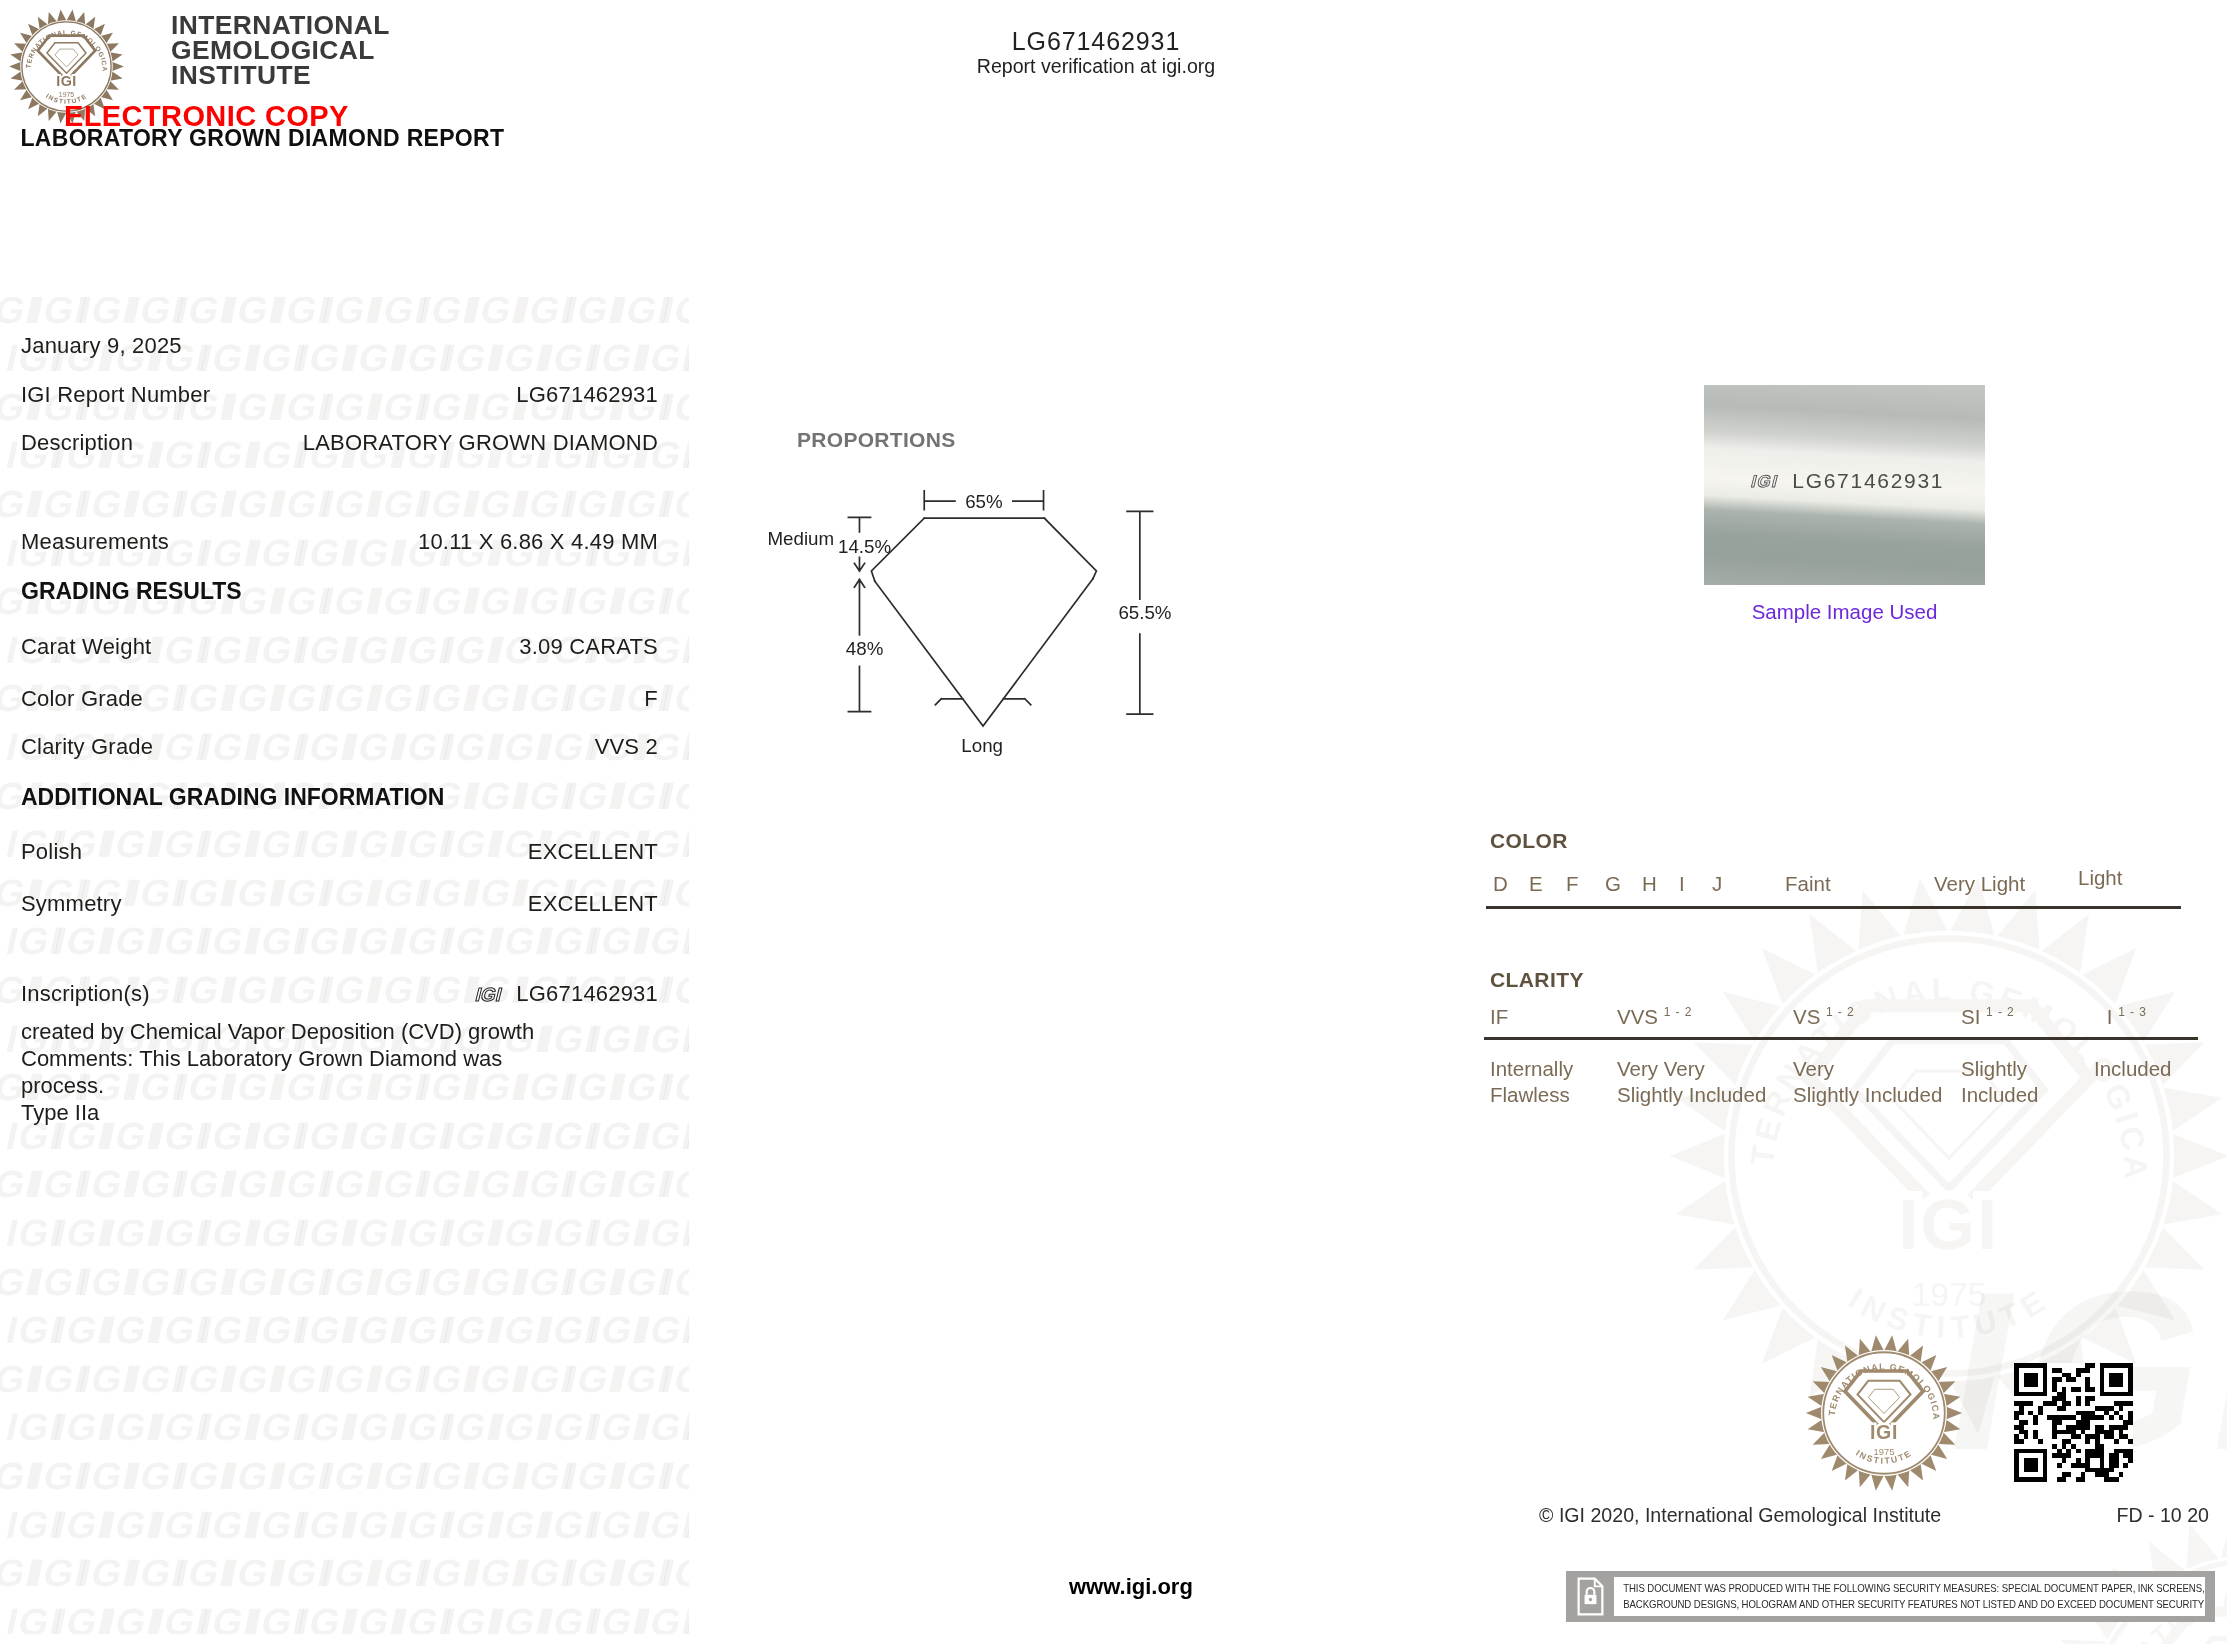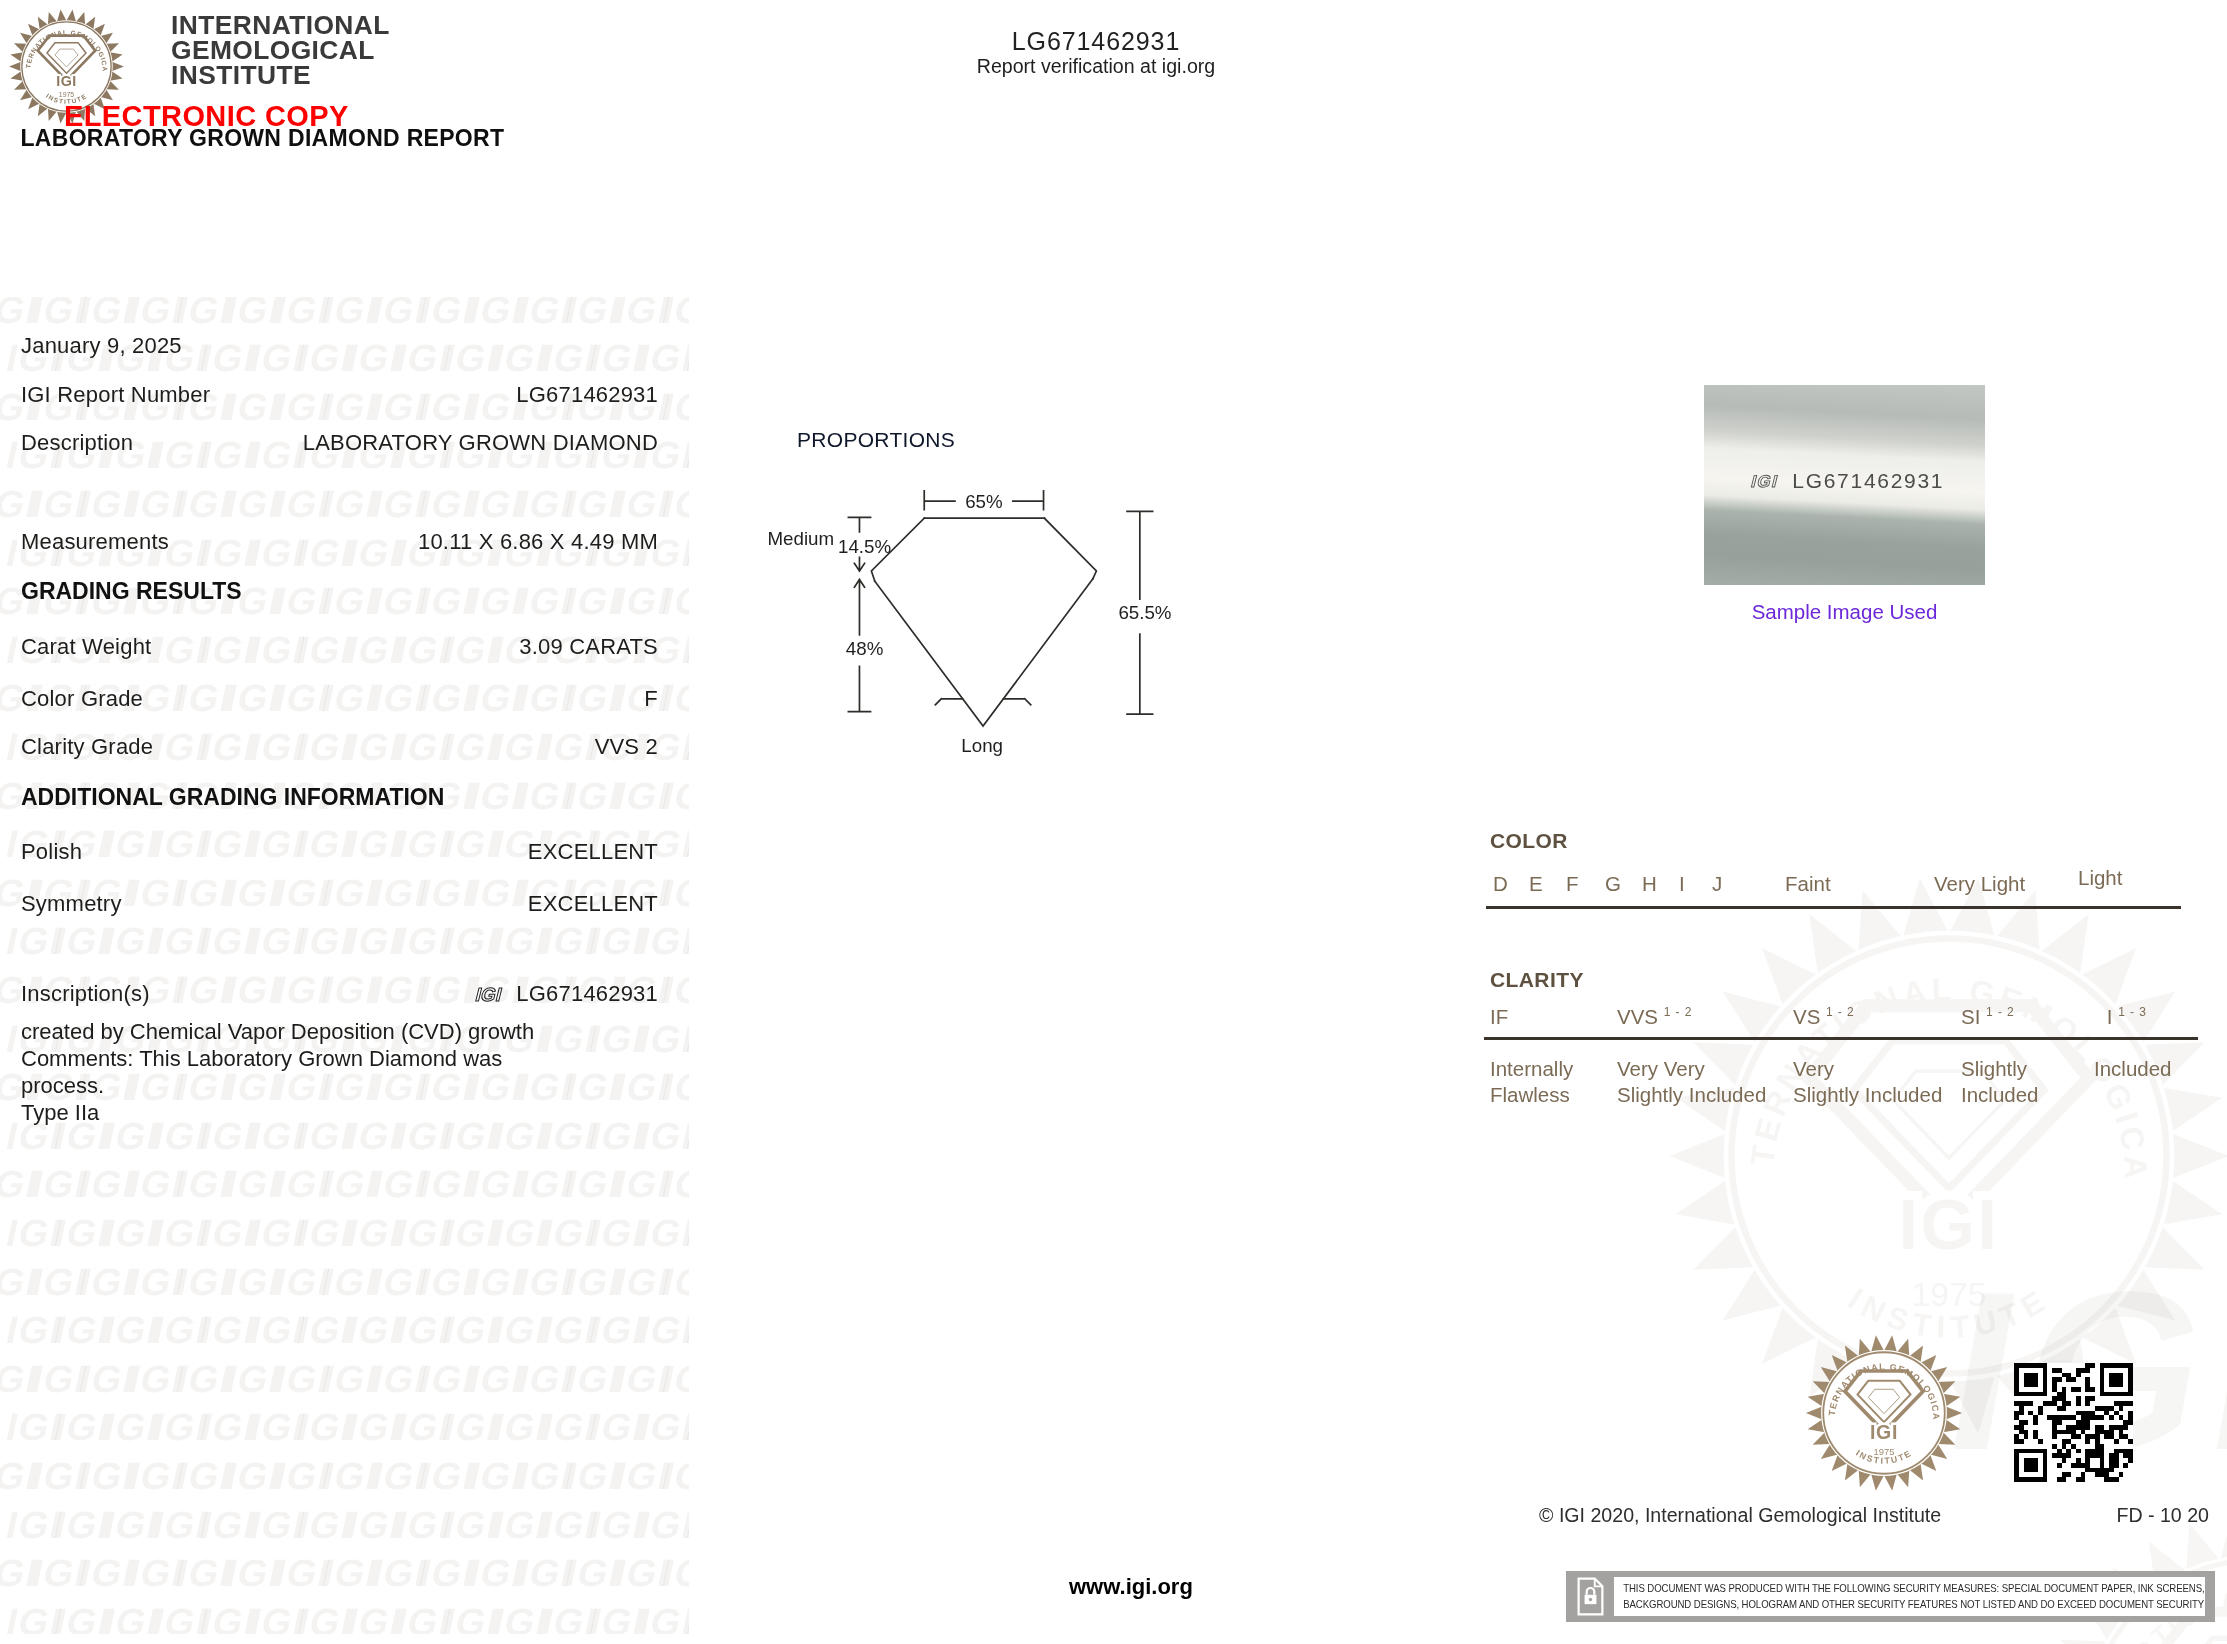--- a/index.html
+++ b/index.html
@@ -35,21 +35,21 @@
   #r-f0{top:382px;} #r-f1{top:430px;} #r-f2{top:479px;} #r-f3{top:529px;}
   #h-grading{top:578px;}
   #r-g0{top:634px;} #r-g1{top:686px;} #r-g2{top:734px;}
   #h-additional{top:784px;}
   #r-a0{top:839px;} #r-a1{top:891px;} #r-a2{top:938px;}
   #r-insc{top:981px;}
   .insc-val{display:flex;align-items:center;gap:6.8px;}
   #comments{left:21px;top:1018px;width:546px;font-size:22px;line-height:27px;}
 
   
-  #prop-heading{left:797px;top:428px;font-size:21px;font-weight:normal;color:#0f172a;letter-spacing:0.3px;}
+  #prop-heading{left:797px;top:428px;font-size:21px;font-weight:bold;color:#737373;letter-spacing:0.3px;}
   #prop-svg{left:750px;top:473px;}
   #prop-svg path,#prop-svg line{stroke:#2f2d2a;stroke-width:2;fill:none;stroke-linecap:square;}
   #prop-svg text{fill:#1f1f1f;font-size:22px;font-family:"Liberation Sans",sans-serif;}
 
   
   #sample-img{left:1704px;top:385px;width:281px;height:200px;
      background:linear-gradient(183deg,#c3c7c4 0%,#b6bbb7 16%,#cfd1cc 28%,#eeeeea 36%,
                 #f6f5f0 50%,#ecece6 58%,#aab3ad 65%,#99a39d 76%,#97a19b 86%,#a4ada7 100%);
      overflow:hidden;}
   #sample-insc{position:absolute;left:0;top:84px;width:100%;display:flex;align-items:center;

